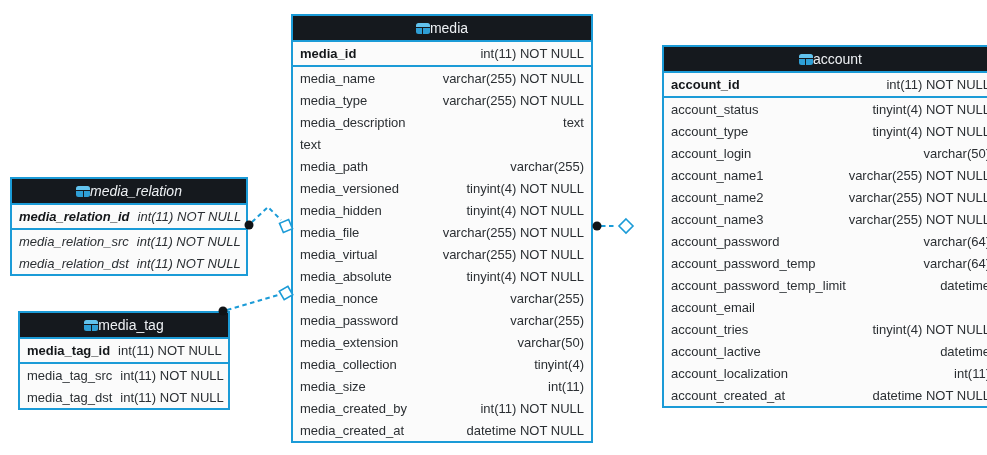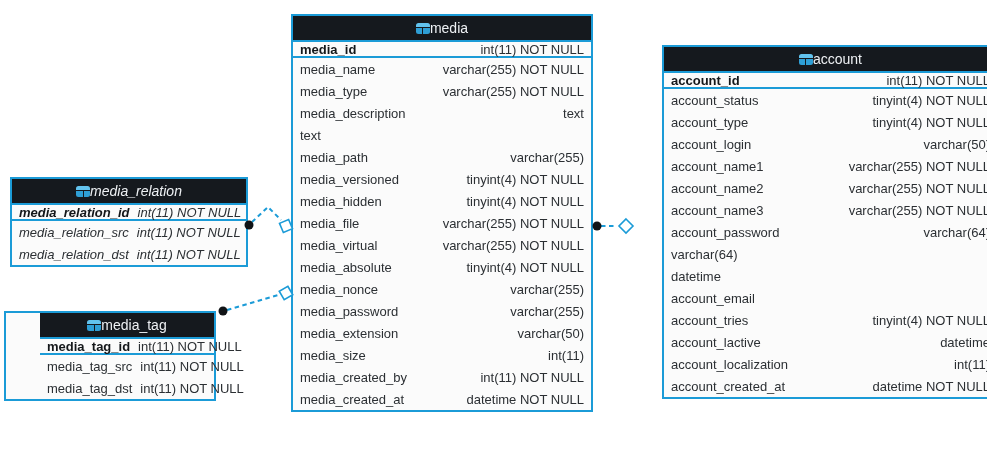--- a/index.html
+++ b/index.html
@@ -52,28 +52,28 @@
     display: flex;
     align-items: center;
     justify-content: space-between;
     gap: 8px;
     padding: 0 7px;
     font-size: 13px;
     color: var(--row-text);
     white-space: nowrap;
     background: var(--row-bg);
   }
-  .pk-rows .row { height: 14px; }
+  .pk-rows .row { height: 23px; }
   .pk-rows .col-name { font-weight: bold; color: var(--pk-text); }
   .col-rows { border-top: 2px solid var(--blue); }
   .col-name { text-align: left; }
   .col-type { }
 
   #t-media-relation { left: 10px;  top: 177px; width: 238px; font-style: italic; }
-  #t-media-tag      { left: 4px;  top: 311px; width: 212px; padding-left: 34px; }
+  #t-media-tag      { left: 18px;  top: 311px; width: 212px; }
   #t-media          { left: 291px; top: 14px;  width: 302px; }
   #t-account        { left: 662px; top: 45px;  width: 337px; }
 
   #connector-layer {
     position: absolute;
     left: 0; top: 0;
     width: 987px; height: 455px;
     pointer-events: none;
   }
   #connector-layer .rel-line {
@@ -205,20 +205,24 @@
   <div class="row">
     <span class="col-name">media_password</span>
     <span class="col-type">varchar(255)</span>
   </div>
 
   <div class="row">
     <span class="col-name">media_extension</span>
     <span class="col-type">varchar(50)</span>
   </div>
 
+  <div class="row">
+    <span class="col-name">media_collection</span>
+    <span class="col-type">tinyint(4)</span>
+  </div>
 
   <div class="row">
     <span class="col-name">media_size</span>
     <span class="col-type">int(11)</span>
   </div>
 
   <div class="row">
     <span class="col-name">media_created_by</span>
     <span class="col-type">int(11) NOT NULL</span>
   </div>
@@ -271,24 +275,26 @@
     <span class="col-name">account_name3</span>
     <span class="col-type">varchar(255) NOT NULL</span>
   </div>
 
   <div class="row">
     <span class="col-name">account_password</span>
     <span class="col-type">varchar(64)</span>
   </div>
 
   <div class="row">
+    <span class="col-name">account_password_temp</span>
     <span class="col-type">varchar(64)</span>
   </div>
 
   <div class="row">
+    <span class="col-name">account_password_temp_limit</span>
     <span class="col-type">datetime</span>
   </div>
 
   <div class="row">
     <span class="col-name">account_email</span>
   </div>
 
   <div class="row">
     <span class="col-name">account_tries</span>
     <span class="col-type">tinyint(4) NOT NULL</span>

